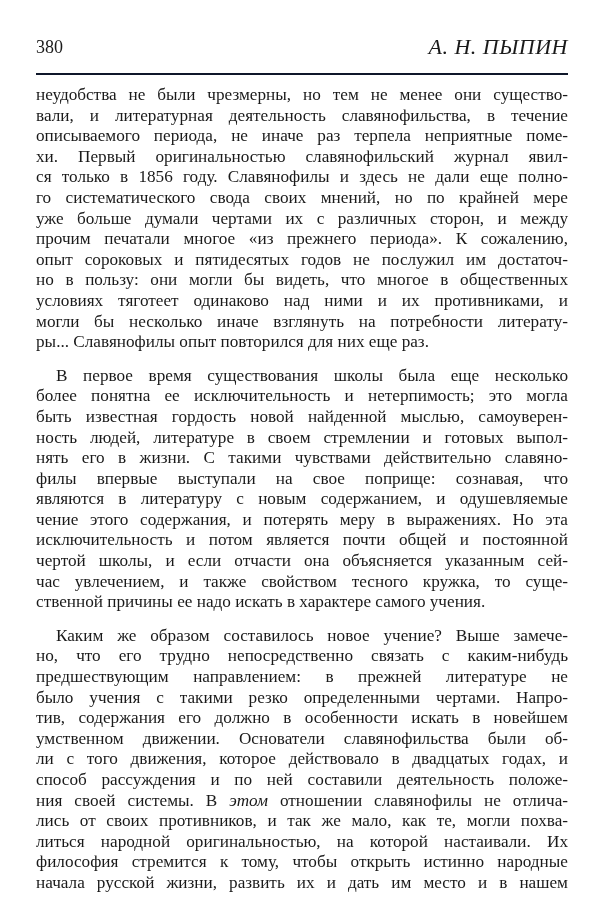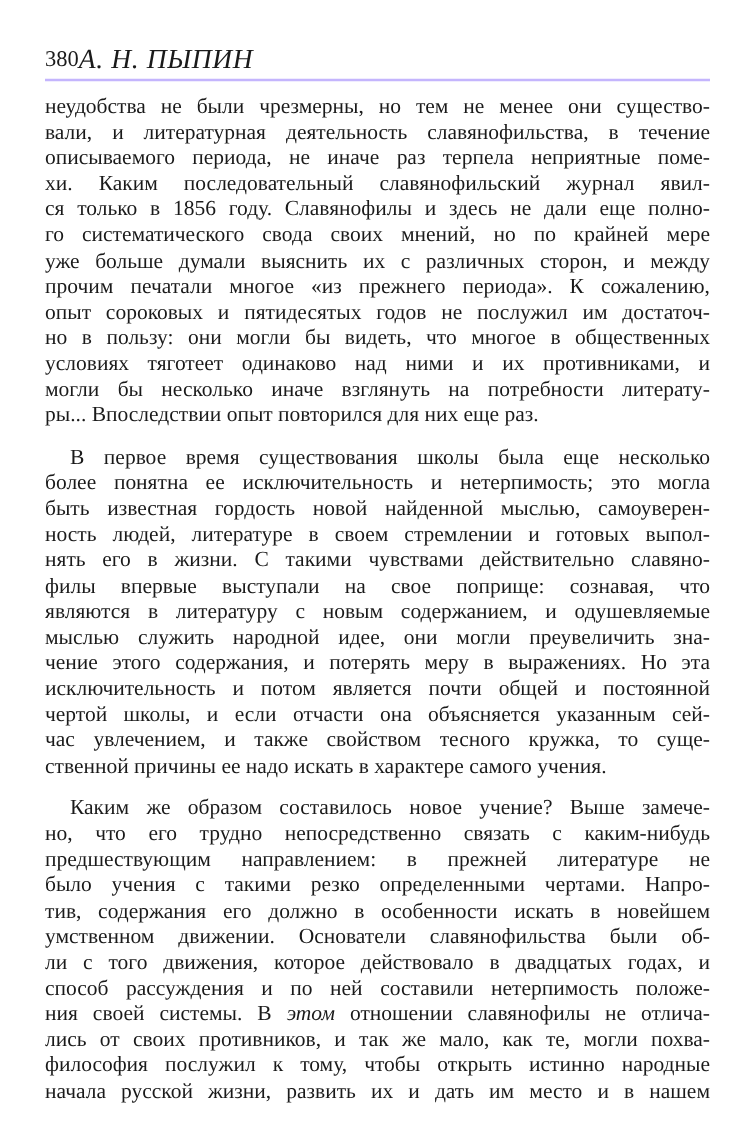--- a/index.html
+++ b/index.html
@@ -1,67 +1,67 @@
 <!DOCTYPE html>
 <html><head>
   <meta charset="utf-8">
   <style>
     html, body { margin: 0; padding: 0; background: #ffffff; }
     body { width: 600px; height: 897px; position: relative; overflow: hidden; }
     .page { position: absolute; left: 36px; top: 36px; width: 532px; color: #1a1a1a; font-family: "Liberation Serif", "DejaVu Serif", serif; }
-    .running-head { display: flex; align-items: flex-end; height: 20px; border-bottom: 2px solid #c4b5fd; padding-bottom: 7px; }
+    .running-head { display: flex; justify-content: space-between; align-items: flex-end; height: 20px; border-bottom: 2px solid #0f172a; padding-bottom: 17px; }
     .page-num { font-size: 18px; line-height: 18px; }
     .author { font-size: 22px; line-height: 18px; font-style: italic; letter-spacing: 0.5px; }
     .body-text { margin-top: 10px; }
     .line { font-size: 17.2px; line-height: 20.6px; height: 20.6px; white-space: nowrap; text-align: justify; text-align-last: justify; font-family: Liberation Serif, serif; }
     .line.last { text-align-last: left; }
     .line.indent { text-indent: 20px; margin-top: 13px; }
     em { font-style: italic; }
   </style>
 </head>
 <body>
 
 <div class="page">
   <div class="running-head">
     <span class="page-num">380</span>
     <span class="author">А. Н. ПЫПИН</span>
   </div>
   <div class="body-text" id="body-text">
       <div class="line">неудобства не были чрезмерны, но тем не менее они существо-</div>
       <div class="line">вали, и литературная деятельность славянофильства, в течение</div>
       <div class="line">описываемого периода, не иначе раз терпела неприятные поме-</div>
-      <div class="line">хи. Каким последовательный славянофильский журнал явил-</div>
+      <div class="line">хи. Первый оригинальностью славянофильский журнал явил-</div>
       <div class="line">ся только в 1856 году. Славянофилы и здесь не дали еще полно-</div>
       <div class="line">го систематического свода своих мнений, но по крайней мере</div>
-      <div class="line">уже больше думали выяснить их с различных сторон, и между</div>
+      <div class="line">уже больше думали чертами их с различных сторон, и между</div>
       <div class="line">прочим печатали многое «из прежнего периода». К сожалению,</div>
       <div class="line">опыт сороковых и пятидесятых годов не послужил им достаточ-</div>
       <div class="line">но в пользу: они могли бы видеть, что многое в общественных</div>
       <div class="line">условиях тяготеет одинаково над ними и их противниками, и</div>
       <div class="line">могли бы несколько иначе взглянуть на потребности литерату-</div>
-      <div class="line last">ры... Впоследствии опыт повторился для них еще раз.</div>
+      <div class="line last">ры... Славянофилы опыт повторился для них еще раз.</div>
       <div class="line indent">В первое время существования школы была еще несколько</div>
       <div class="line">более понятна ее исключительность и нетерпимость; это могла</div>
       <div class="line">быть известная гордость новой найденной мыслью, самоуверен-</div>
       <div class="line">ность людей, литературе в своем стремлении и готовых выпол-</div>
       <div class="line">нять его в жизни. С такими чувствами действительно славяно-</div>
       <div class="line">филы впервые выступали на свое поприще: сознавая, что</div>
       <div class="line">являются в литературу с новым содержанием, и одушевляемые</div>
-      <div class="line">мыслью служить народной идее, они могли преувеличить зна-</div>
       <div class="line">чение этого содержания, и потерять меру в выражениях. Но эта</div>
       <div class="line">исключительность и потом является почти общей и постоянной</div>
       <div class="line">чертой школы, и если отчасти она объясняется указанным сей-</div>
       <div class="line">час увлечением, и также свойством тесного кружка, то суще-</div>
       <div class="line last">ственной причины ее надо искать в характере самого учения.</div>
       <div class="line indent">Каким же образом составилось новое учение? Выше замече-</div>
       <div class="line">но, что его трудно непосредственно связать с каким-нибудь</div>
       <div class="line">предшествующим направлением: в прежней литературе не</div>
       <div class="line">было учения с такими резко определенными чертами. Напро-</div>
       <div class="line">тив, содержания его должно в особенности искать в новейшем</div>
       <div class="line">умственном движении. Основатели славянофильства были об-</div>
       <div class="line">ли с того движения, которое действовало в двадцатых годах, и</div>
-      <div class="line">способ рассуждения и по ней составили нетерпимость положе-</div>
+      <div class="line">способ рассуждения и по ней составили деятельность положе-</div>
       <div class="line"><span>ния своей системы. В </span><em>этом</em><span> отношении славянофилы не отлича-</span></div>
       <div class="line">лись от своих противников, и так же мало, как те, могли похва-</div>
-      <div class="line">философия послужил к тому, чтобы открыть истинно народные</div>
+      <div class="line">литься народной оригинальностью, на которой настаивали. Их</div>
+      <div class="line">философия стремится к тому, чтобы открыть истинно народные</div>
       <div class="line">начала русской жизни, развить их и дать им место и в нашем</div>
     </div>
 </div>
 
 </body></html>

